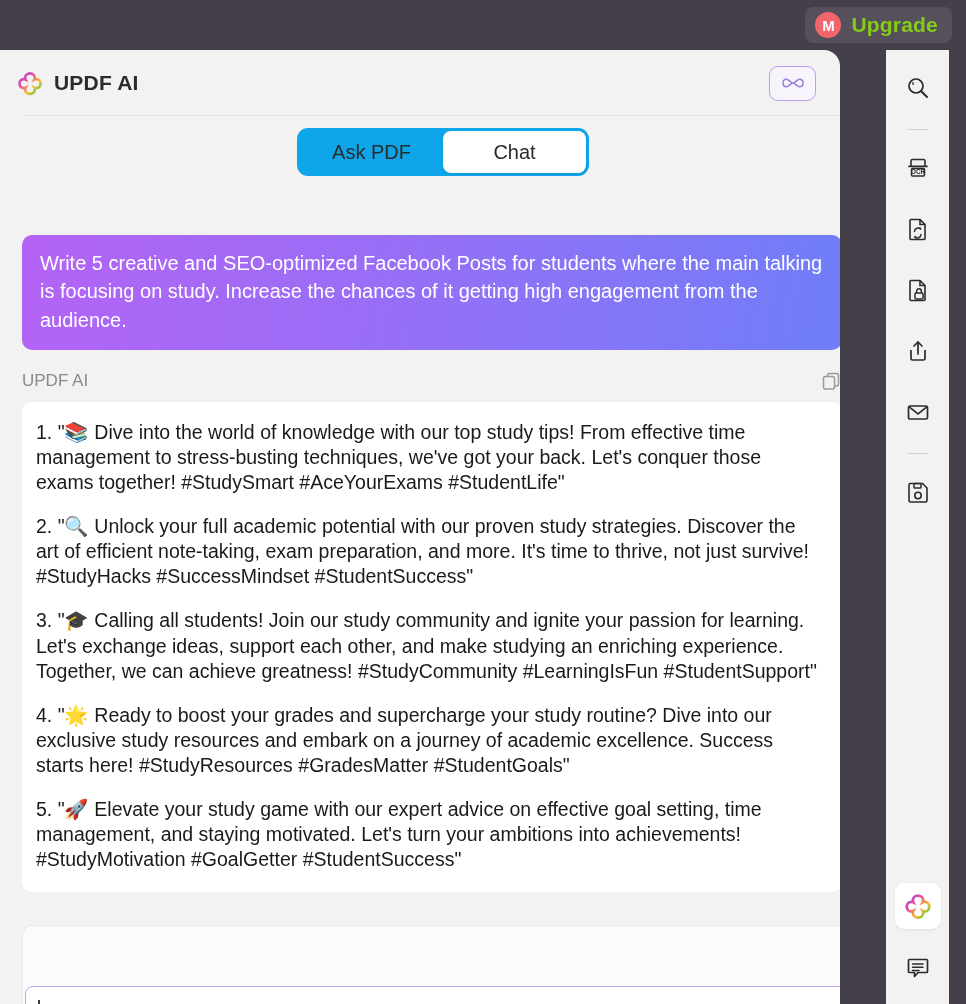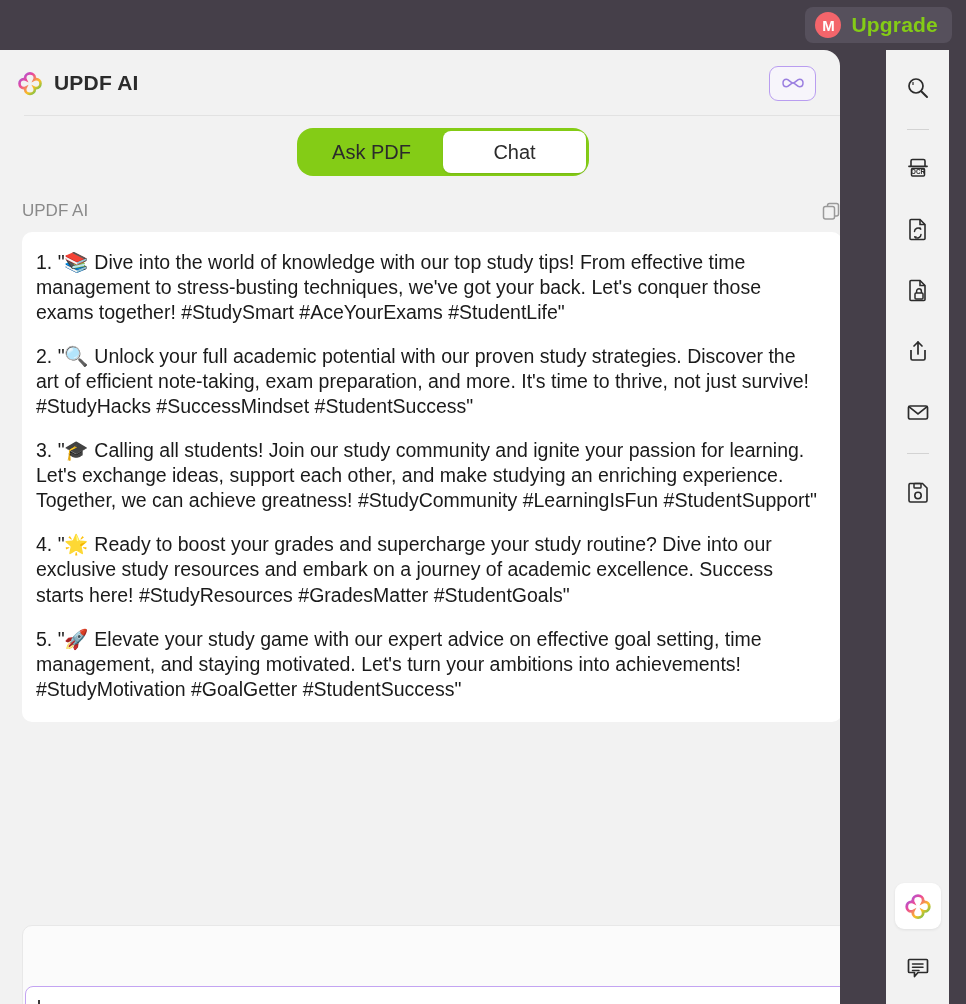--- a/index.html
+++ b/index.html
@@ -55,21 +55,21 @@
   .hdr-divider {
     position: absolute; left: 24px; top: 65px; width: 838px; height: 1px; background: #e2e2e2;
   }
 
   
   .tabs-row {
     position: absolute; left: 0; top: 78px; width: 886px;
     display: flex; justify-content: center;
   }
   .tabs {
-    display: flex; background: #84cc16; border-radius: 16px; padding: 3px; width: 292px; height: 48px;
+    display: flex; background: #0ea5e9; border-radius: 11px; padding: 3px; width: 292px; height: 48px;
   }
   .tab {
     flex: 1; display: flex; align-items: center; justify-content: center;
     font-size: 20px; color: #2b2b2b; border-radius: 8px; cursor: pointer;
   }
   .tab.active { background: #ffffff; box-shadow: 0 1px 2px rgba(0,0,0,.1); }
 
   
   .content {
     position: absolute; left: 0; top: 130px; width: 886px; height: 740px;
@@ -221,20 +221,21 @@
     <div class="hdr-divider"></div>
 
     <div class="tabs-row">
       <div class="tabs">
         <div class="tab">Ask PDF</div>
         <div class="tab active">Chat</div>
       </div>
     </div>
 
     <div class="content">
+      <div class="user-bubble">Write 5 creative and SEO-optimized Facebook Posts for students where the main talking is focusing on study. Increase the chances of it getting high engagement from the audience.</div>
 
       <div class="ai-meta">
         <span class="ai-meta-label">UPDF AI</span>
         <span class="ai-meta-spacer"></span>
         <span class="copy-btn">
           <span>
             <svg width="20" height="20" viewBox="0 0 20 20">
               <rect x="6.5" y="2.5" width="11" height="12.5" rx="2" fill="none" stroke="#9a9a9a" stroke-width="1.5"></rect>
               <rect x="2.5" y="5.5" width="11" height="12.5" rx="2" fill="#f2f2f2" stroke="#9a9a9a" stroke-width="1.5"></rect>
             </svg>

